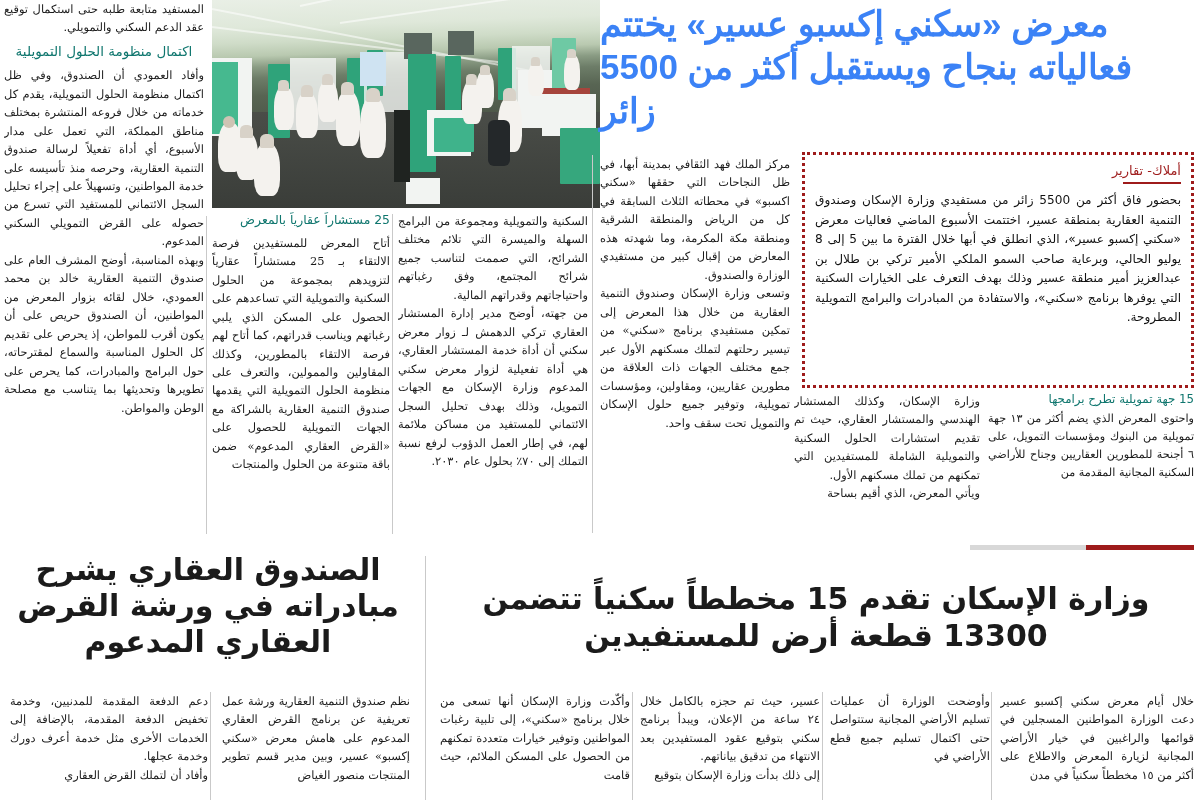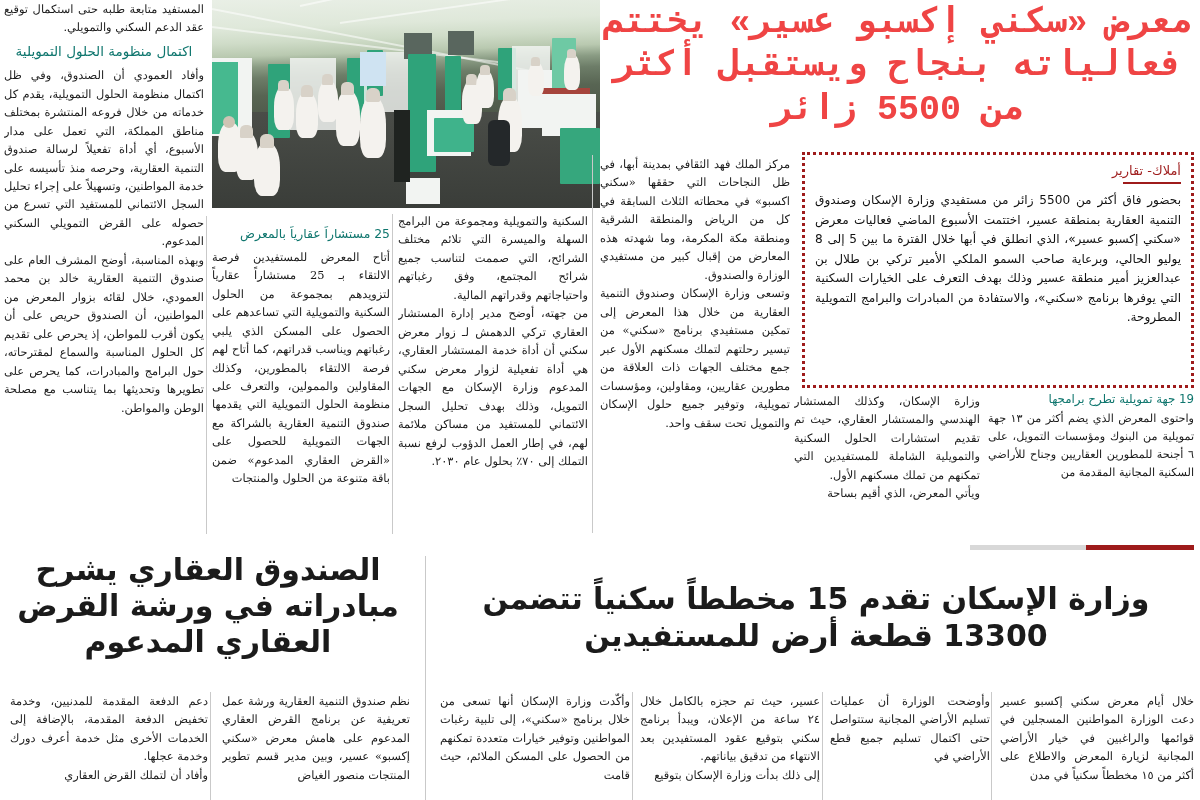--- a/index.html
+++ b/index.html
@@ -63,39 +63,39 @@
   .photo .white{position:absolute;background:#f2f4f2;}
   .photo .dark{position:absolute;background:#2b2e2b;}
   .photo .person{position:absolute;background:#f4f2ee;border-radius:46% 46% 30% 30%;}
   .photo .head{position:absolute;background:#cfc4b4;border-radius:50%;}
   .photo .hdr{position:absolute;background:#d8d2c8;border-radius:40% 40% 10% 10%;}
   .photo .floor{position:absolute;left:0;right:0;bottom:0;height:96px;background:linear-gradient(180deg,#4a4d48,#3a3d39);}
   .photo .redstrip{position:absolute;background:#a6443c;}
 
   
   .col-cap{
-    position:absolute;left:212px;top:212px;width:178px;height:325px;overflow:hidden;margin-top:14px;
+    position:absolute;left:212px;top:212px;width:178px;height:325px;overflow:hidden;
   }
   .col-cap .redhead{font-size:12.4px;margin:0 0 5px 0;text-align:right;}
 
   
   .col-3{position:absolute;left:398px;top:212px;width:190px;height:325px;overflow:hidden;}
 
   
   .col-4{position:absolute;left:600px;top:155px;width:190px;height:382px;overflow:hidden;}
 
   
   .mainhead{
     position:absolute;left:600px;top:2px;width:596px;
-    color:#ef4444;
-    font-family:Liberation Mono, monospace;
+    color:#3b82f6;
+    font-family:Liberation Sans, sans-serif;
     font-weight:bold;
     font-size:35px;
     line-height:1.24;
-    text-align:center;
+    text-align:left;
     letter-spacing:-0.3px;
   }
 
   
   .leadbox{
     position:absolute;left:802px;top:152px;width:392px;height:236px;
     border:3px dotted #9e1b1b;
     box-sizing:border-box;
     padding:8px 10px 6px 10px;
     background:#fff;
@@ -239,21 +239,21 @@
     <div class="body-col">السكنية والتمويلية ومجموعة من البرامج السهلة والميسرة التي تلائم مختلف الشرائح، التي صممت لتناسب جميع شرائح المجتمع، وفق رغباتهم واحتياجاتهم وقدراتهم المالية.</div>
     <div class="body-col">من جهته، أوضح مدير إدارة المستشار العقاري تركي الدهمش لـ زوار معرض سكني أن أداة خدمة المستشار العقاري، هي أداة تفعيلية لزوار معرض سكني المدعوم وزارة الإسكان مع الجهات التمويل، وذلك بهدف تحليل السجل الائتماني للمستفيد من مساكن ملائمة لهم، في إطار العمل الدؤوب لرفع نسبة التملك إلى ٧٠٪ بحلول عام ٢٠٣٠.</div>
   </div>
 
   <div class="col-4">
     <div class="body-col">مركز الملك فهد الثقافي بمدينة أبها، في ظل النجاحات التي حققها «سكني اكسبو» في محطاته الثلاث السابقة في كل من الرياض والمنطقة الشرقية ومنطقة مكة المكرمة، وما شهدته هذه المعارض من إقبال كبير من مستفيدي الوزارة والصندوق.</div>
     <div class="body-col">وتسعى وزارة الإسكان وصندوق التنمية العقارية من خلال هذا المعرض إلى تمكين مستفيدي برنامج «سكني» من تيسير رحلتهم لتملك مسكنهم الأول عبر جمع مختلف الجهات ذات العلاقة من مطورين عقاريين، ومقاولين، ومؤسسات تمويلية، وتوفير جميع حلول الإسكان والتمويل تحت سقف واحد.</div>
   </div>
 
   <div class="col-r1">
-    <div class="redhead">19 جهة تمويلية تطرح برامجها</div>
+    <div class="redhead">15 جهة تمويلية تطرح برامجها</div>
     <div class="body-col">واحتوى المعرض الذي يضم أكثر من ١٣ جهة تمويلية من البنوك ومؤسسات التمويل، على ٦ أجنحة للمطورين العقاريين وجناح للأراضي السكنية المجانية المقدمة من</div>
   </div>
   <div class="col-r2">
     <div class="body-col">وزارة الإسكان، وكذلك المستشار الهندسي والمستشار العقاري، حيث تم تقديم استشارات الحلول السكنية والتمويلية الشاملة للمستفيدين التي تمكنهم من تملك مسكنهم الأول.</div>
     <div class="body-col">ويأتي المعرض، الذي أقيم بساحة</div>
   </div>
 
   <div class="rule-split" style="left:970px;width:224px;">
     <div class="grey" style="left:0;width:116px;"></div>
     <div class="red" style="left:116px;width:108px;"></div>

